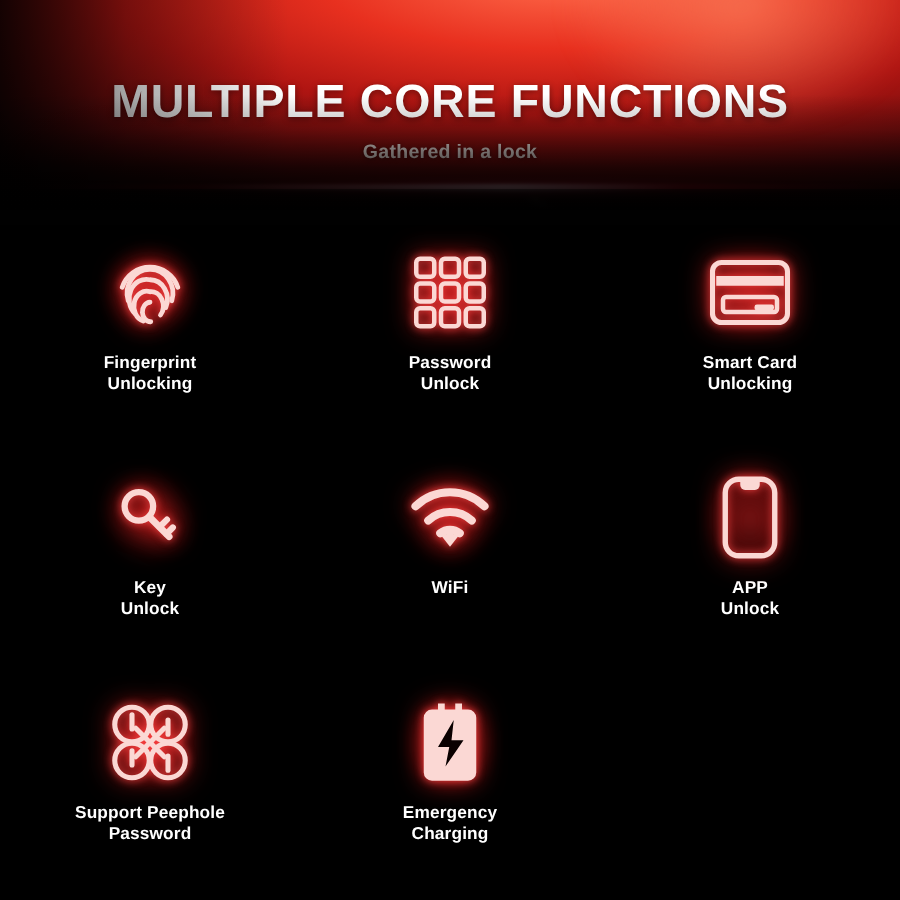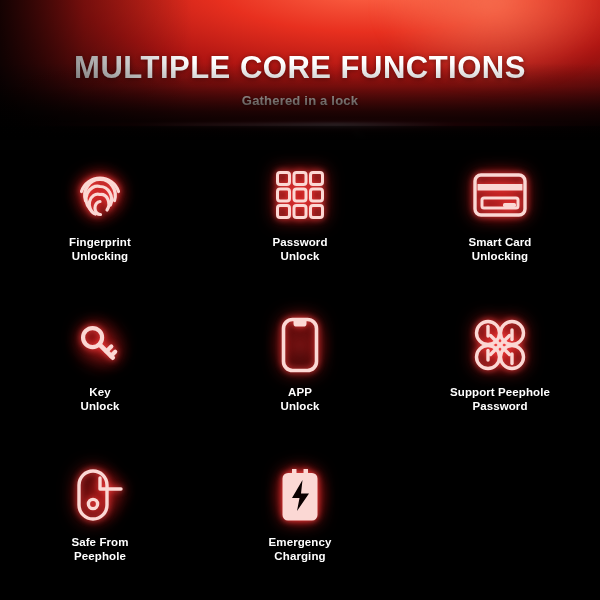--- a/index.html
+++ b/index.html
@@ -199,20 +199,36 @@
             <path class="stroke" stroke-width="4.2" d="M26 41.5 H32"></path>
           </g>
         </svg>
       </div>
       <div class="label">
         <span>Key</span>
         <span>Unlock</span>
       </div>
     </div>
 
+    <div class="cell">
+      <div class="iconwrap">
+        <svg width="54" height="42" viewBox="0 0 54 42" aria-hidden="true">
+          <g class="stroke" stroke-width="5.4">
+            <path d="M4 13.5 A33 33 0 0 1 50 13.5"></path>
+            <path d="M12.5 23 A21.5 21.5 0 0 1 41.5 23"></path>
+            <path d="M20.5 31.5 A10.5 10.5 0 0 1 33.5 31.5"></path>
+          </g>
+          <path class="fillw" d="M27 40.5 L21.5 33.5 A9 9 0 0 1 32.5 33.5 Z"></path>
+        </svg>
+      </div>
+      <div class="label">
+        <span>WiFi</span>
+
+      </div>
+    </div>
 
     <div class="cell">
       <div class="iconwrap">
         <svg width="38" height="56" viewBox="0 0 38 56" aria-hidden="true">
           <rect class="stroke" stroke-width="3.6" x="2.5" y="2.5" width="33" height="51" rx="9"></rect>
           <path class="fillw" d="M12.5 3.2 h13 v3.2 a3.2 3.2 0 0 1 -3.2 3.2 h-6.6 a3.2 3.2 0 0 1 -3.2 -3.2 z"></path>
         </svg>
       </div>
       <div class="label">
         <span>APP</span>
@@ -236,33 +252,20 @@
             <path d="M39 45.5 V36"></path>
           </g>
         </svg>
       </div>
       <div class="label">
         <span>Support Peephole</span>
         <span>Password</span>
       </div>
     </div>
 
-    <div class="cell">
-      <div class="iconwrap">
-        <svg width="50" height="54" viewBox="0 0 50 54" aria-hidden="true">
-          <rect class="stroke" stroke-width="3.4" x="4" y="3" width="28" height="48" rx="14"></rect>
-          <path class="stroke" stroke-width="3.4" d="M25 10 V21 H46"></path>
-          <circle class="stroke" stroke-width="3.4" cx="18" cy="36" r="4.6"></circle>
-        </svg>
-      </div>
-      <div class="label">
-        <span>Safe From</span>
-        <span>Peephole</span>
-      </div>
-    </div>
 
     <div class="cell">
       <div class="iconwrap">
         <svg width="42" height="56" viewBox="0 0 42 56" aria-hidden="true">
           <path class="fillw" d="M13 2 h4.5 v4 h7 v-4 h4.5 v4 h4
                                  a5.5 5.5 0 0 1 5.5 5.5 v36.5
                                  a5.5 5.5 0 0 1 -5.5 5.5 h-24
                                  a5.5 5.5 0 0 1 -5.5 -5.5 v-36.5
                                  a5.5 5.5 0 0 1 5.5 -5.5 h4 z"></path>
           <path d="M23.5 13 L13 31 h7.5 l-2.5 13 L30 26.5 h-8 z" fill="#0a0000"></path>

